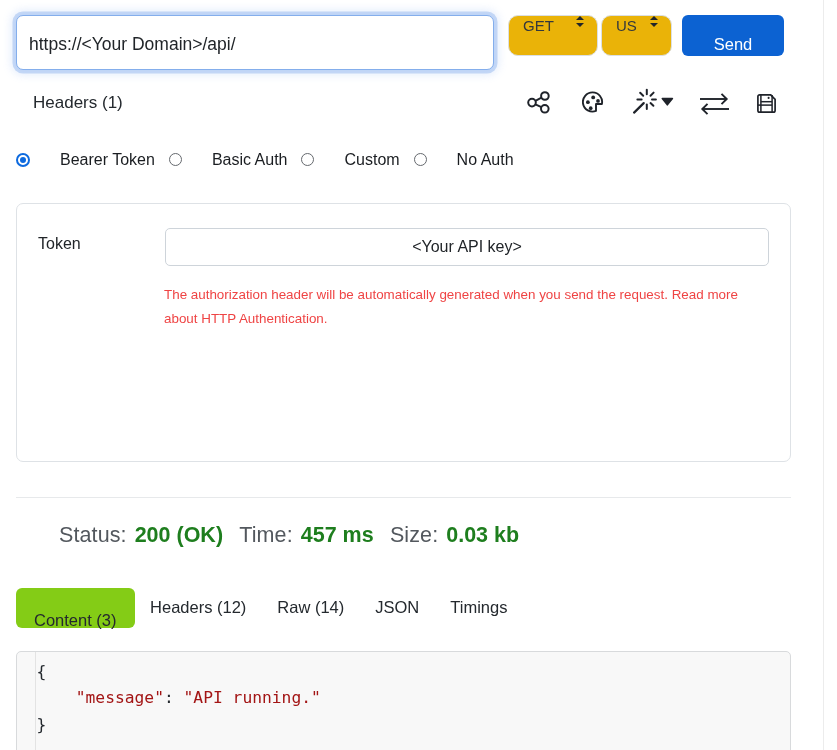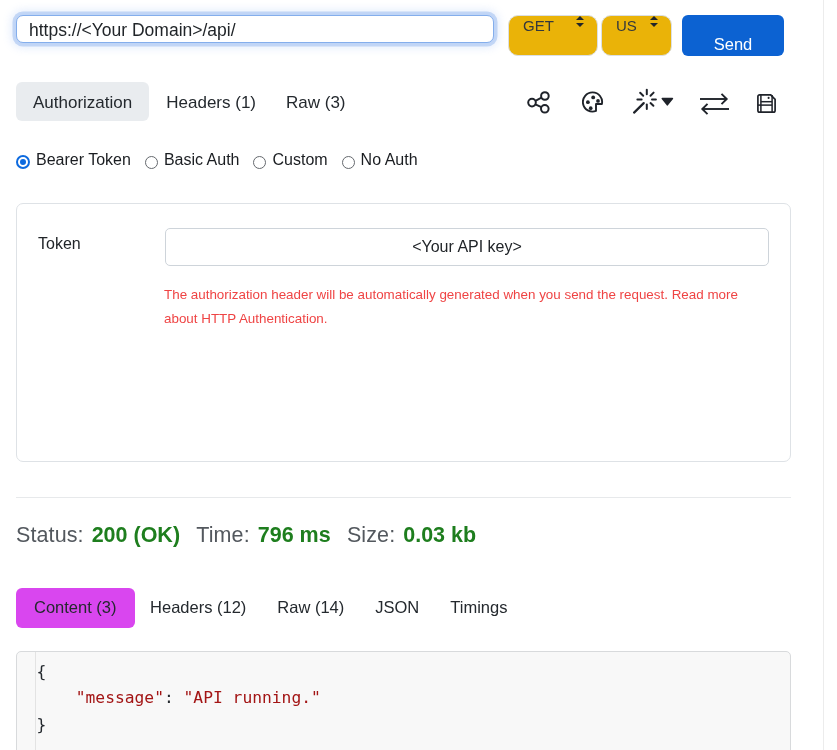--- a/index.html
+++ b/index.html
@@ -10,21 +10,21 @@
     font-family:"Liberation Sans", sans-serif;
     color:#212529;
     position:relative;
   }
   .scroll-rail { position:absolute; top:0; right:13px; width:1px; height:750px; background:#ececec; }
   .page { position:absolute; left:16px; top:0; width:774.5px; }
 
   
   .url-row { display:flex; margin-top:15px; height:41px; }
   .url-input {
-    flex:0 0 478px; width:478px; height:28px;
+    flex:0 0 478px; width:478px; height:55px;
     border:1.5px solid #84aeec; border-radius:7px;
     box-shadow:0 0 0 3.5px rgba(109,158,235,.33), 0 0 9px 5px rgba(120,167,240,.2);
     padding:3px 12px 0 12px; font-size:17.5px; color:#212529;
     font-family:"Liberation Sans", sans-serif;
     outline:none; background:#fff;
   }
   .select-box {
     height:41px; border:1px solid #dbdfe3; border-radius:10px;
     background:#eab308; display:flex; justify-content:space-between;
     cursor:pointer; padding:0 13px 0 14px;
@@ -46,21 +46,21 @@
   
   .tabs-row { display:flex; align-items:center; margin-top:25.5px; height:39px; }
   .tab { height:39px; line-height:41px; padding:0 17px; font-size:17px; color:#24292e; border-radius:6px; cursor:pointer; white-space:nowrap; }
   .tab.active { background:#e9ecef; }
   .toolbar { margin-left:auto; display:flex; align-items:center; height:39px; }
   .icon-btn { display:flex; align-items:center; justify-content:center; cursor:pointer; position:relative; }
   .icon-btn svg { display:block; }
 
   
   .radio-row { display:flex; align-items:center; margin-top:28px; height:22px; }
-  .radio-opt { display:flex; align-items:flex-end; cursor:pointer; }
+  .radio-opt { display:flex; align-items:center; cursor:pointer;gap:24px; }
   .radio-opt + .radio-opt { margin-left:14px; }
   .radio-circle { border-radius:50%; position:relative; flex:none; }
   .radio-circle.on { width:14px; height:14px; border:2px solid #0d6adf; background:#fff; }
   .radio-circle.on::after { content:""; position:absolute; left:2px; top:2px; width:6px; height:6px; border-radius:50%; background:#0d6adf; }
   .radio-circle.off { width:13px; height:13px; border:1.4px solid #65696e; background:#fff; }
   .radio-label { margin-left:6px; font-size:16px; color:#1a1d21; }
 
   
   .auth-panel { margin-top:32.5px; height:259px; border:1px solid #dee2e6; border-radius:7px; position:relative; }
   .token-label { position:absolute; left:21px; top:30.5px; font-size:16px; color:#212529; }
@@ -68,29 +68,29 @@
     position:absolute; left:148px; top:23.5px; width:604px; height:38px;
     border:1px solid #ced4da; border-radius:5px; padding:0 13px;
     font-size:16px; color:#212529; font-family:"Liberation Sans", sans-serif; outline:none;text-align:center;
   }
   .helper-text { position:absolute; left:147px; top:78.5px; width:580px; font-size:13.4px; line-height:24px; color:#ef4444; }
 
   
   .divider { margin-top:35px; height:1px; background:#e7e9eb; }
 
   
-  .status-row { margin-top:25px; display:flex; align-items:baseline; font-size:21.5px; line-height:24px; }
+  .status-row { margin-top:25px; display:flex; align-items:baseline; font-size:21.5px; line-height:24px;margin-left:43px; }
   .status-label { color:#53585e; font-weight:normal; font-size:21.5px; letter-spacing:0.1px; }
   .status-value { color:#1e7e1e; font-weight:bold; margin-left:8px; }
   .status-gap { width:16.25px; }
 
   
   .resp-tabs { display:flex; align-items:center; margin-top:41px; height:39.5px; }
   .resp-tab { height:39.5px; line-height:39.5px; padding:0 15.5px; font-size:16.5px; color:#24292e; border-radius:6px; cursor:pointer; white-space:nowrap; }
-  .resp-tab.active { background:#d946ef; padding:0 18px; }
+  .resp-tab.active { background:#84cc16; padding:13px 18px; }
 
   
   .code-block {
     margin-top:23px; height:110px;
     background:#f8f8f8; border:1px solid #d8dadc; border-radius:5px;
     position:relative; overflow:hidden;
   }
   .code-gutter-line { position:absolute; left:17.6px; top:0; bottom:0; width:1px; background:#e3e3e3; }
   .code-pre {
     margin:0; position:absolute; left:19.5px; top:7.5px;
@@ -119,23 +119,21 @@
       <span class="select-label">US</span>
       <span class="updown">
           <span class="up"></span>
           <span class="dn"></span>
         </span>
     </div>
     <button class="send-btn">Send</button>
   </div>
 
   <div class="tabs-row">
-    <div class="tab active">Authorization</div>
     <div class="tab" style="padding-right:13px;">Headers (1)</div>
-    <div class="tab">Raw (3)</div>
 
     <div class="toolbar">
       <span class="icon-btn" style="margin-right:31.5px;top:1.8px;">
         <svg width="23" height="23" viewBox="0 0 23 23" fill="none" stroke="#1f232a" stroke-width="2">
           <circle cx="5" cy="11.6" r="3.8"></circle>
           <circle cx="17.9" cy="5" r="3.8"></circle>
           <circle cx="17.8" cy="17.8" r="3.8"></circle>
           <line x1="8.4" y1="9.9" x2="14.5" y2="6.7"></line>
           <line x1="8.4" y1="13.4" x2="14.4" y2="16.1"></line>
         </svg>
@@ -208,21 +206,21 @@
     <div class="helper-text">The authorization header will be automatically generated when you send the request. Read more about HTTP Authentication.</div>
   </div>
 
   <div class="divider"></div>
 
   <div class="status-row">
     <span class="status-label">Status:</span>
     <span class="status-value">200 (OK)</span>
     <span class="status-gap"></span>
     <span class="status-label">Time:</span>
-    <span class="status-value">796 ms</span>
+    <span class="status-value">457 ms</span>
     <span class="status-gap"></span>
     <span class="status-label">Size:</span>
     <span class="status-value">0.03 kb</span>
   </div>
 
   <div class="resp-tabs">
     <div class="resp-tab active">Content (3)</div>
     <div class="resp-tab">Headers (12)</div>
     <div class="resp-tab">Raw (14)</div>
     <div class="resp-tab">JSON</div>

